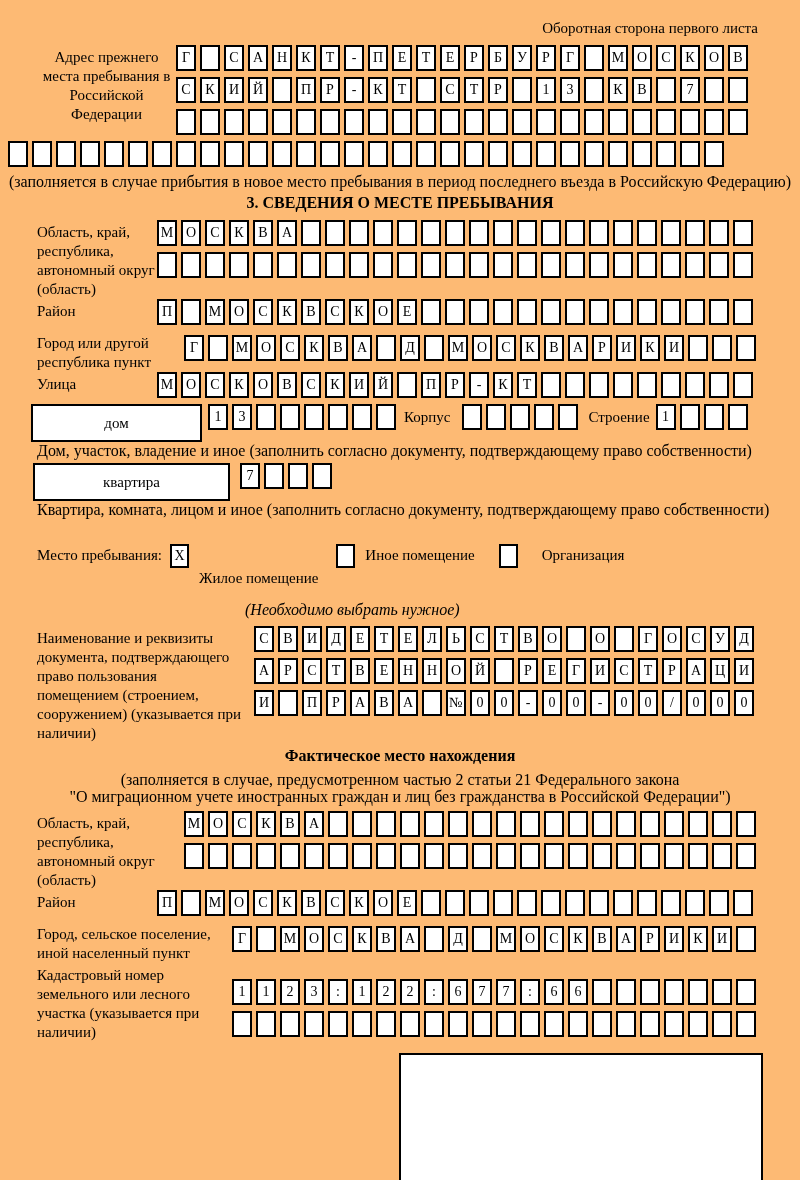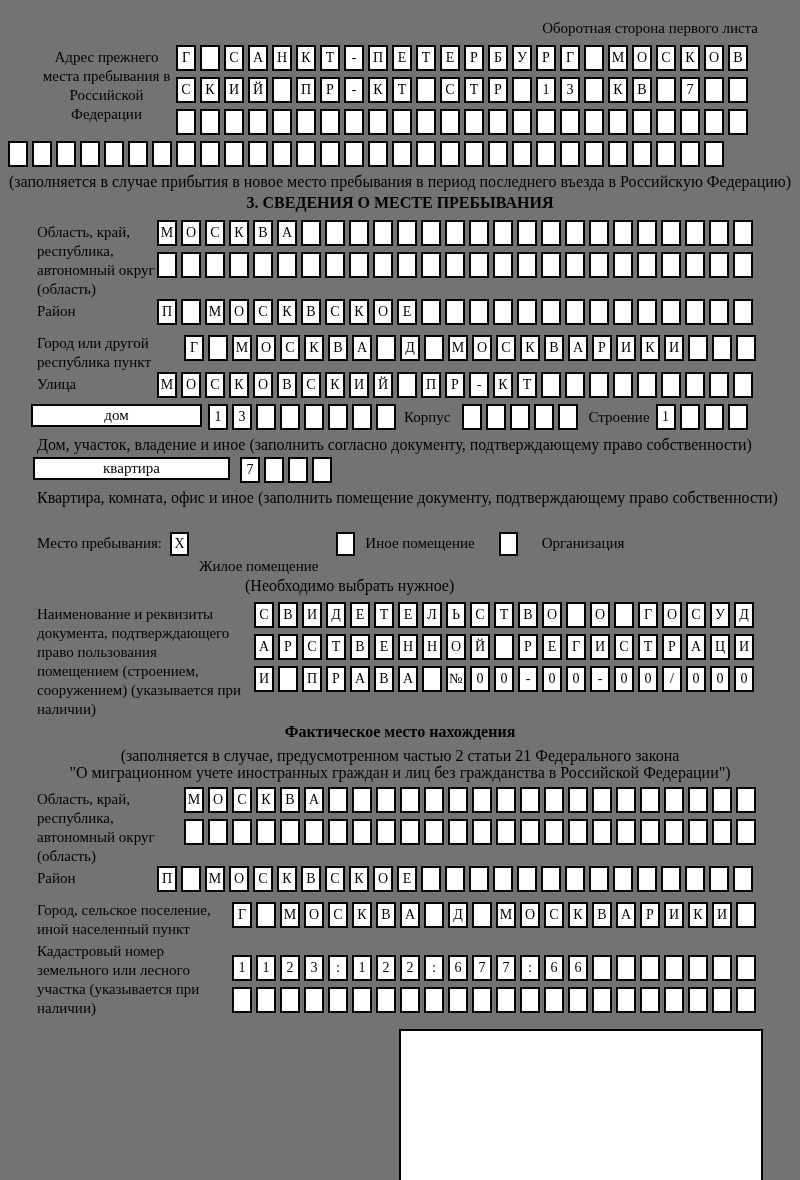--- a/index.html
+++ b/index.html
@@ -1,21 +1,21 @@
 <!DOCTYPE html>
 <html lang="ru"><head>
 <meta charset="utf-8">
 <style>
   html,body{margin:0;padding:0;background:#fff;}
   body{
     width:800px;height:1180px;
     font-family:"Liberation Serif","DejaVu Serif",serif;
     color:#000;overflow:hidden;
   }
-  .page{position:relative;width:800px;height:1180px;background:#737373;}
+  .page{position:relative;width:800px;height:1180px;background:#fdba74;}
 
   .hdr-right{ text-align:right; padding:20px 42px 0 0; font-size:15px; }
 
   
   .formrow{ display:flex; align-items:flex-start; margin-left:37px; }
   .flabel{ font-size:15px; line-height:19px; padding-top:3px; flex:0 0 auto; }
 
   .cellcol{ display:flex; flex-direction:column; }
   .cellrow{ display:flex; gap:4px; margin-bottom:6px; flex-wrap:nowrap; }
   .cell{
@@ -25,21 +25,21 @@
   }
 
   .note{ font-size:16px; line-height:17px; }
   .note-center{ text-align:center; }
   .sec-title{ text-align:center; font-weight:bold; font-size:16px; margin:4px 0 8px 0; }
 
   .w139{width:139px;} .w120{width:120px;} .w147{width:147px;} .w195{width:195px;}
   .w205{width:205px; margin-right:12px;}
 
   .bigbox{
-    box-sizing:border-box; border:2px solid #000; height:23px;
+    box-sizing:border-box; border:2px solid #000; height:38px;
     display:flex; align-items:center; justify-content:center;
     font-size:15px; background:#fff; flex:0 0 auto;
   }
   .inline-lbl{ font-size:15px; line-height:27px; flex:0 0 auto; }
 
   .chk{
     flex:0 0 auto; width:19px; height:24px; box-sizing:border-box;
     border:2px solid #000; display:flex; align-items:center; justify-content:center;
     font-size:14px; background:#fff;
   }
@@ -366,32 +366,32 @@
 
   <div style="display:flex; align-items:flex-start; margin-left:33px; margin-top:4px;">
     <div class="bigbox" style="width:197px; margin-right:10px;">квартира</div>
     <div class="cellrow">
         <div class="cell">7</div>
         <div class="cell"></div>
         <div class="cell"></div>
         <div class="cell"></div>
       </div>
   </div>
-  <div class="note mb6" style="margin-left:37px;">Квартира, комната, офис и иное (заполнить помещение документу, подтверждающему право собственности)</div>
+  <div class="note mb6" style="margin-left:37px;">Квартира, комната, лицом и иное (заполнить согласно документу, подтверждающему право собственности)</div>
 
   <div class="stayrow">
     <span>Место пребывания:</span>
     <span class="chk" style="margin-left:8px;">X</span>
     <span style="margin-left:10px;margin-top:46px;">Жилое помещение</span>
     <span class="chk" style="margin-left:18px;"></span>
     <span style="margin-left:10px;">Иное помещение</span>
     <span class="chk" style="margin-left:24px;"></span>
     <span style="margin-left:24px;">Организация</span>
   </div>
-  <div class="note mb4" style="margin-left:245px; margin-top:2px;">(Необходимо выбрать нужное)</div>
+  <div class="note mb4" style="margin-left:245px; margin-top:14px;font-style:italic;">(Необходимо выбрать нужное)</div>
 
   <div class="formrow mt4">
     <div class="flabel w205">Наименование и реквизиты документа, подтверждающего право пользования помещением (строением, сооружением) (указывается при наличии)</div>
     <div class="cellcol">
       <div class="cellrow">
           <div class="cell">С</div>
           <div class="cell">В</div>
           <div class="cell">И</div>
           <div class="cell">Д</div>
           <div class="cell">Е</div>

